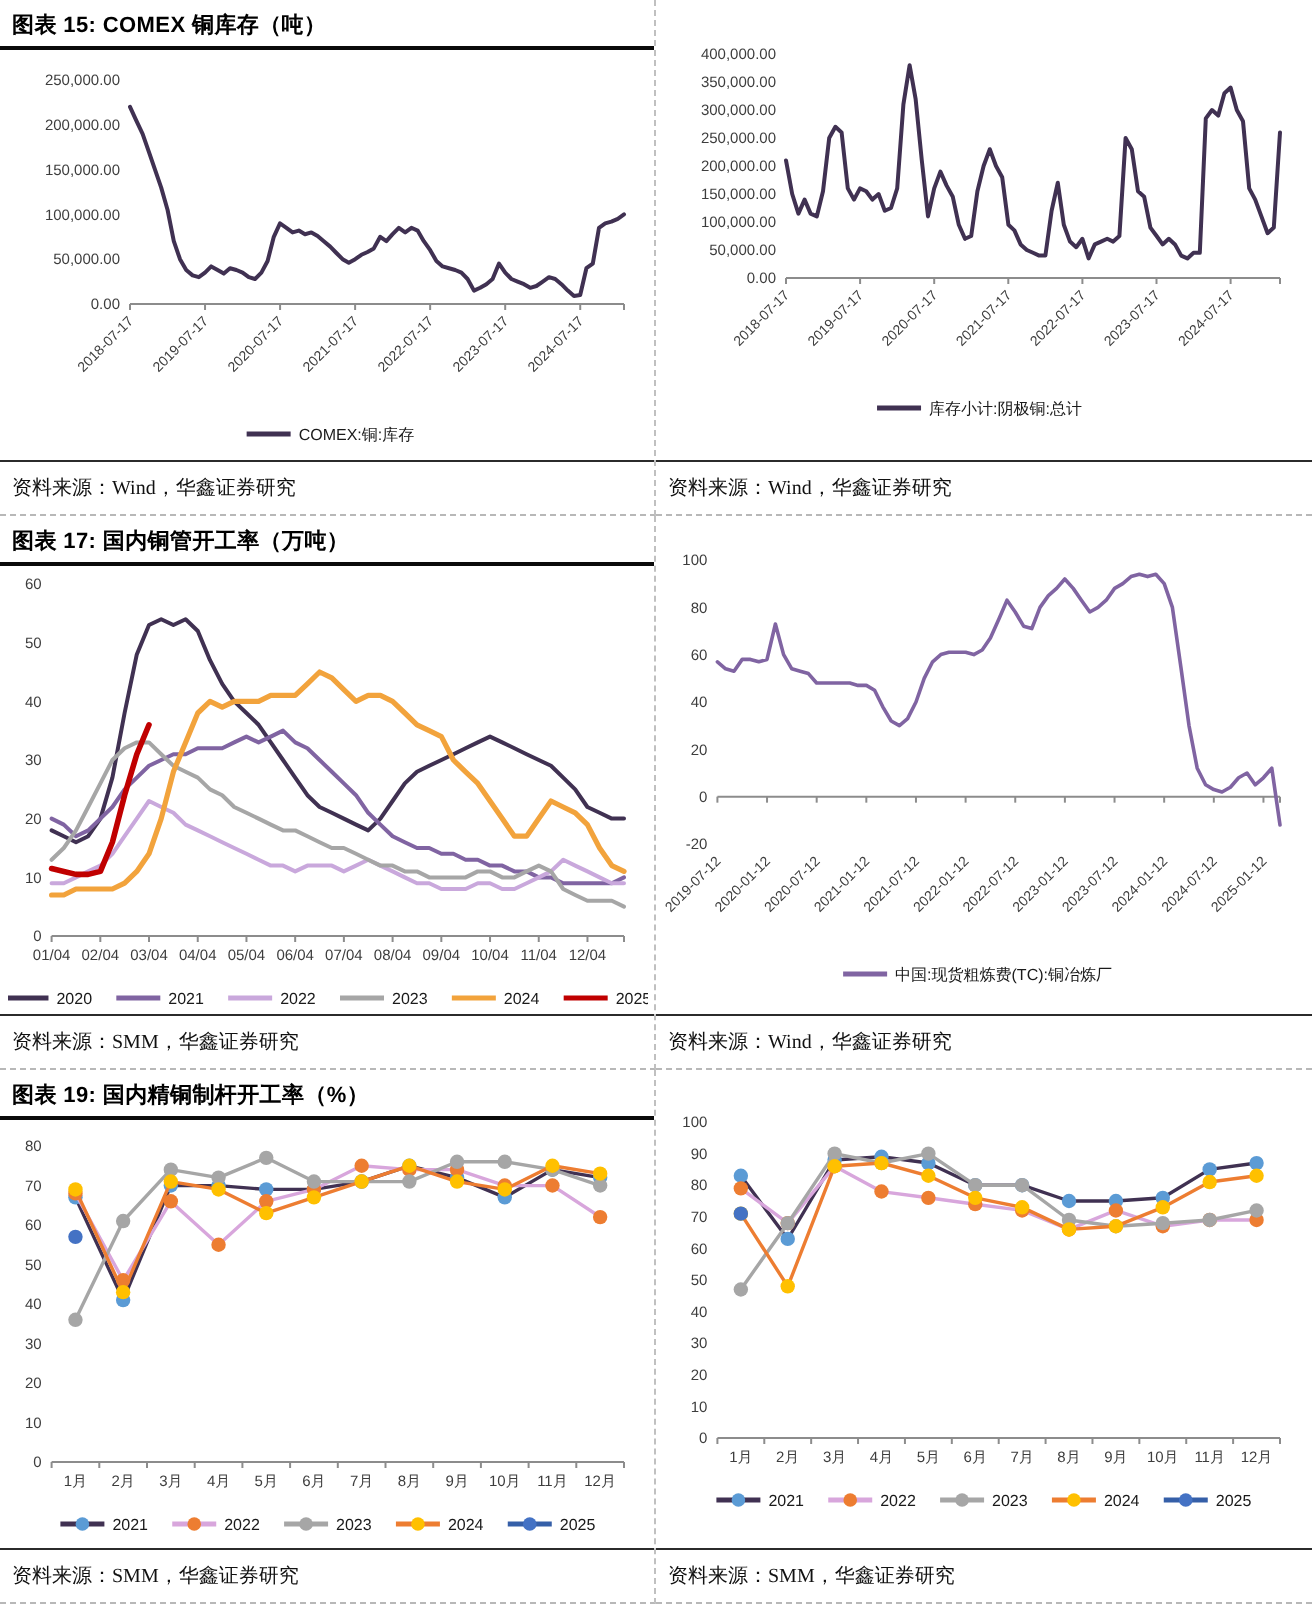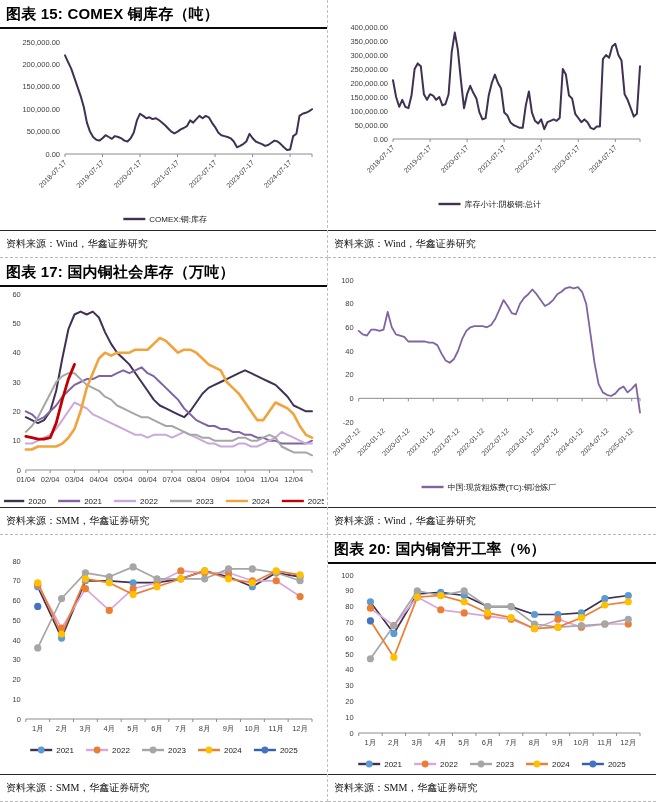--- a/index.html
+++ b/index.html
@@ -3,21 +3,21 @@
 <meta charset="utf-8">
 <style>
   html,body{margin:0;padding:0;background:#ffffff;}
   body{width:656px;height:802px;overflow:hidden;font-family:"Liberation Sans",sans-serif;-webkit-font-smoothing:antialiased;}
   .grid{display:grid;grid-template-columns:328px 328px;width:656px;}
   .panel{box-sizing:border-box;display:flex;flex-direction:column;border-bottom:1px dashed #b8b8b8;background:#fff;}
   .panel.left{border-right:1px dashed #c0c0c0;}
   .row1{height:258px;}
   .row2{height:277px;}
   .row3{height:267px;}
-  .panel-title{font-size:15px;font-weight:bold;color:#000;padding:5px 6px 3px 6px;border-bottom:2.5px solid #0a0a0a;letter-spacing:0.2px;white-space:nowrap;overflow:hidden;}
+  .panel-title{font-size:11px;font-weight:bold;color:#000;padding:5px 6px 3px 6px;border-bottom:2.5px solid #0a0a0a;letter-spacing:0.2px;white-space:nowrap;overflow:hidden;}
   .chart-wrap{flex:1;display:flex;align-items:center;justify-content:center;overflow:hidden;}
   .source-row{border-top:1px solid #2b2b2b;font-size:10px;color:#111;padding:6px 6px 6px 6px;font-family:"Liberation Serif",serif;white-space:nowrap;}
   svg{display:block;}
 </style>
 </head>
 <body>
 
 <div class="grid">
 
   <div class="panel left row1">
@@ -84,21 +84,21 @@
           <text x="285.3" y="131" text-anchor="end" font-size="7" fill="#3d3d3d" transform="rotate(-45 285.3 131)">2024-07-17</text>
           <polyline points="61.0,63.2 64.1,80.0 67.2,89.8 70.3,82.8 73.3,89.8 76.4,91.2 79.5,78.6 82.6,52.0 85.7,46.4 88.8,49.2 91.9,77.2 95.0,82.8 98.0,77.2 101.1,78.6 104.2,82.8 107.3,80.0 110.4,88.4 113.5,87.0 116.6,77.2 119.7,35.2 122.8,15.6 125.8,32.4 128.9,63.2 132.0,91.2 135.1,77.2 138.2,68.8 141.3,75.8 144.4,81.4 147.4,95.4 150.5,102.4 153.6,101.0 156.7,78.6 159.8,66.0 162.9,57.6 166.0,66.0 169.1,71.6 172.2,95.4 175.2,98.2 178.3,105.2 181.4,108.0 184.5,109.4 187.6,110.8 190.7,110.8 193.8,88.4 196.9,74.4 199.9,95.4 203.0,103.8 206.1,106.6 209.2,102.4 212.3,112.2 215.4,105.2 218.5,103.8 221.6,102.4 224.6,103.8 227.7,101.0 230.8,52.0 233.9,57.6 237.0,78.6 240.1,81.4 243.2,96.8 246.3,101.0 249.3,105.2 252.4,102.4 255.5,105.2 258.6,110.8 261.7,112.2 264.8,109.4 267.9,109.4 270.9,42.2 274.0,38.0 277.1,40.8 280.2,29.6 283.3,26.8 286.4,38.0 289.5,43.6 292.6,77.2 295.6,82.8 298.7,91.2 301.8,99.6 304.9,96.8 308.0,49.2" fill="none" stroke="#403152" stroke-width="2" stroke-linejoin="round" stroke-linecap="round"></polyline>
           <line x1="106.52" y1="187" x2="128.51999999999998" y2="187" stroke="#403152" stroke-width="2.4"></line>
           <text x="132.51999999999998" y="190" font-size="8" fill="#1a1a1a">库存小计:阴极铜:总计</text>
         </svg>
     </div>
     <div class="source-row"><span>资料来源：Wind，华鑫证券研究</span></div>
   </div>
 
   <div class="panel left row2">
-    <div class="panel-title">图表 17: 国内铜社会库存（万吨）</div>
+    <div class="panel-title">图表 17: 国内铜管开工率（万吨）</div>
     <div class="chart-wrap">
       <svg width="320" height="226">
           <text x="16.8" y="188.6" text-anchor="end" font-size="7.5" fill="#3d3d3d">0</text>
           <text x="16.8" y="159.26666666666665" text-anchor="end" font-size="7.5" fill="#3d3d3d">10</text>
           <text x="16.8" y="129.93333333333334" text-anchor="end" font-size="7.5" fill="#3d3d3d">20</text>
           <text x="16.8" y="100.6" text-anchor="end" font-size="7.5" fill="#3d3d3d">30</text>
           <text x="16.8" y="71.26666666666667" text-anchor="end" font-size="7.5" fill="#3d3d3d">40</text>
           <text x="16.8" y="41.933333333333316" text-anchor="end" font-size="7.5" fill="#3d3d3d">50</text>
           <text x="16.8" y="12.6" text-anchor="end" font-size="7.5" fill="#3d3d3d">60</text>
           <line x1="21.8" y1="186" x2="308" y2="186" stroke="#8c8c8c" stroke-width="1"></line>
@@ -188,20 +188,21 @@
           <text x="301.7264705882353" y="161" text-anchor="end" font-size="7" fill="#3d3d3d" transform="rotate(-45 301.7264705882353 161)">2025-01-12</text>
           <polyline points="26.7,60.9 30.8,64.4 35.0,65.6 39.1,59.7 43.2,59.7 47.4,60.9 51.5,59.7 55.7,42.0 59.8,57.3 63.9,64.4 68.1,65.6 72.2,66.8 76.3,71.5 80.5,71.5 84.6,71.5 88.8,71.5 92.9,71.5 97.0,72.7 101.2,72.7 105.3,75.1 109.4,83.4 113.6,90.5 117.7,92.8 121.8,89.3 126.0,81.0 130.1,69.2 134.3,60.9 138.4,57.3 142.5,56.1 146.7,56.1 150.8,56.1 154.9,57.3 159.1,55.0 163.2,49.0 167.4,39.6 171.5,30.1 175.6,36.0 179.8,43.1 183.9,44.3 188.0,33.7 192.2,27.8 196.3,24.2 200.4,19.5 204.6,24.2 208.7,30.1 212.9,36.0 217.0,33.7 221.1,30.1 225.3,24.2 229.4,21.8 233.5,18.3 237.7,17.1 241.8,18.3 245.9,17.1 250.1,21.8 254.2,33.7 258.4,63.3 262.5,92.8 266.6,114.1 270.8,122.4 274.9,124.8 279.0,126.0 283.2,123.6 287.3,118.9 291.5,116.5 295.6,122.4 299.7,118.9 303.9,114.1 308.0,142.5" fill="none" stroke="#8064A2" stroke-width="1.8" stroke-linejoin="round" stroke-linecap="round"></polyline>
           <line x1="89.55999999999999" y1="217" x2="111.55999999999999" y2="217" stroke="#8064A2" stroke-width="2.4"></line>
           <text x="115.55999999999999" y="220" font-size="8" fill="#1a1a1a">中国:现货粗炼费(TC):铜冶炼厂</text>
         </svg>
     </div>
     <div class="source-row"><span>资料来源：Wind，华鑫证券研究</span></div>
   </div>
 
   <div class="panel left row3">
+    <div class="panel-title">图表 19: 国内精铜制杆开工率（%）</div>
     <div class="chart-wrap">
       <svg width="320" height="208">
           <text x="16.8" y="170.6" text-anchor="end" font-size="7.5" fill="#3d3d3d">0</text>
           <text x="16.8" y="150.85" text-anchor="end" font-size="7.5" fill="#3d3d3d">10</text>
           <text x="16.8" y="131.1" text-anchor="end" font-size="7.5" fill="#3d3d3d">20</text>
           <text x="16.8" y="111.35" text-anchor="end" font-size="7.5" fill="#3d3d3d">30</text>
           <text x="16.8" y="91.6" text-anchor="end" font-size="7.5" fill="#3d3d3d">40</text>
           <text x="16.8" y="71.85" text-anchor="end" font-size="7.5" fill="#3d3d3d">50</text>
           <text x="16.8" y="52.1" text-anchor="end" font-size="7.5" fill="#3d3d3d">60</text>
           <text x="16.8" y="32.35" text-anchor="end" font-size="7.5" fill="#3d3d3d">70</text>
@@ -299,21 +300,20 @@
           <text x="219.95999999999998" y="202" font-size="8" fill="#1a1a1a">2024</text>
           <line x1="249.88" y1="199" x2="271.88" y2="199" stroke="#355FA8" stroke-width="2.4"></line>
           <circle cx="260.88" cy="199" r="3.4" fill="#4472C4"></circle>
           <text x="275.88" y="202" font-size="8" fill="#1a1a1a">2025</text>
         </svg>
     </div>
     <div class="source-row"><span>资料来源：SMM，华鑫证券研究</span></div>
   </div>
 
   <div class="panel row3">
-    <div class="panel-title">图表 20: 国内铜管开工率（%）</div>
     <div class="chart-wrap">
       <svg width="320" height="208">
           <text x="21.700000000000003" y="170.6" text-anchor="end" font-size="7.5" fill="#3d3d3d">0</text>
           <text x="21.700000000000003" y="154.79999999999998" text-anchor="end" font-size="7.5" fill="#3d3d3d">10</text>
           <text x="21.700000000000003" y="139" text-anchor="end" font-size="7.5" fill="#3d3d3d">20</text>
           <text x="21.700000000000003" y="123.19999999999999" text-anchor="end" font-size="7.5" fill="#3d3d3d">30</text>
           <text x="21.700000000000003" y="107.39999999999999" text-anchor="end" font-size="7.5" fill="#3d3d3d">40</text>
           <text x="21.700000000000003" y="91.6" text-anchor="end" font-size="7.5" fill="#3d3d3d">50</text>
           <text x="21.700000000000003" y="75.8" text-anchor="end" font-size="7.5" fill="#3d3d3d">60</text>
           <text x="21.700000000000003" y="60.00000000000001" text-anchor="end" font-size="7.5" fill="#3d3d3d">70</text>

